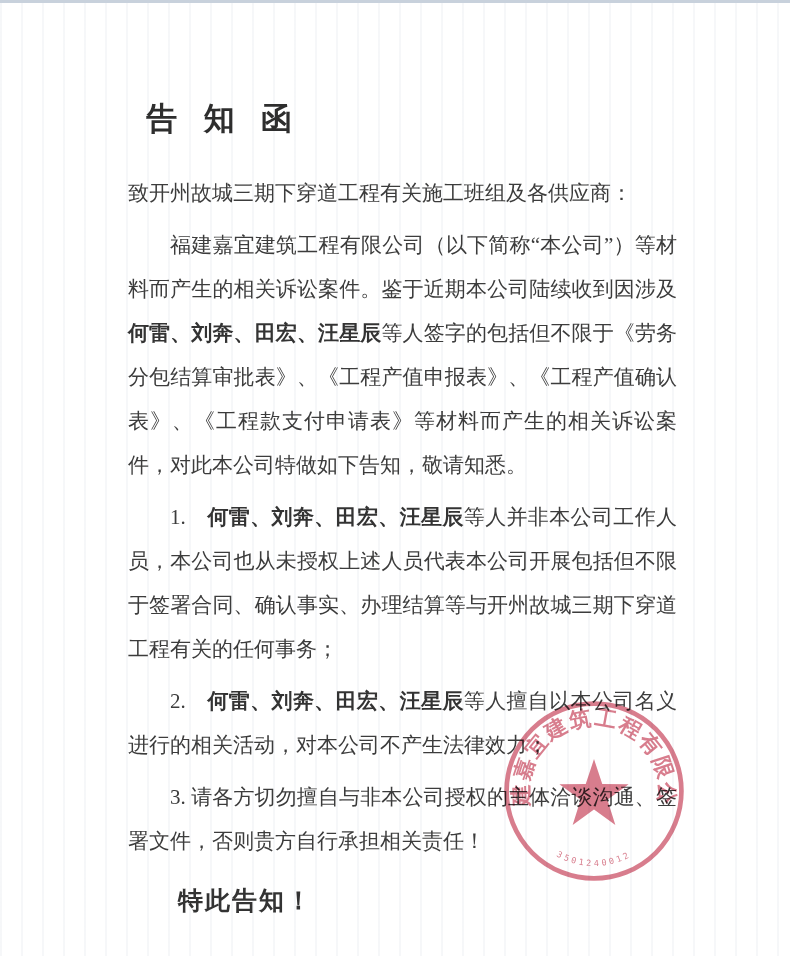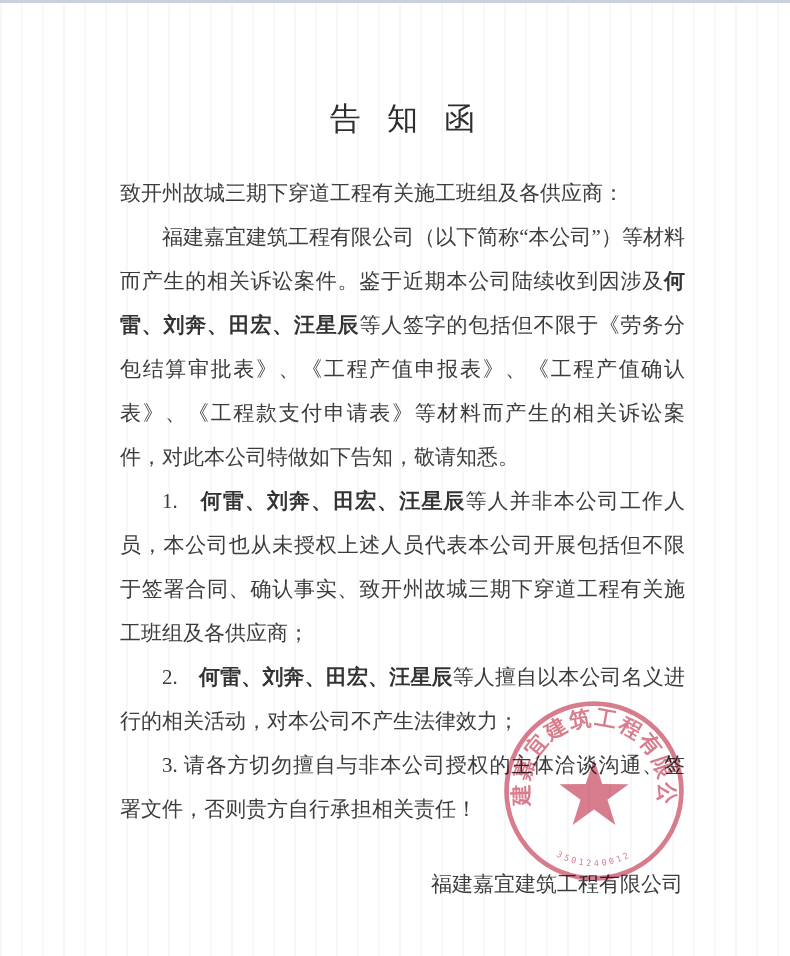--- a/index.html
+++ b/index.html
@@ -20,30 +20,30 @@
   }
   .top-edge {
     position:absolute; top:0; left:0; right:0; height:3px;
     background:#c8d1dc;
   }
   .page {
     position:absolute; left:120px; right:105px; top:0;
   }
   .title {
     margin:98px 0 0 0;
-    text-align:center;
+    text-align:left;
     font-size:31px;
-    font-weight:normal;
+    font-weight:bold;
     letter-spacing:0.85em;
     text-indent:0.85em;
     color:#2e2e2e;
   }
   .doc-body { margin-top:31px; }
   .para {
-    margin:0;
+    margin:8px;
     font-size:21px;
     line-height:44px;
     text-align:justify;
     text-indent:2em;
     color:#3c3c3c;
   }
   .para.flush { text-indent:0; }
   .para .bold { font-weight:bold; color:#333333; }
   .para.closing {
     font-size:25px;
@@ -73,23 +73,24 @@
 <body>
 
 <div class="scan-bg"></div>
 <div class="top-edge"></div>
 
 <div class="page">
   <h1 class="title">告知函</h1>
   <div class="doc-body">
       <p class="para flush"><span>致开州故城三期下穿道工程有关施工班组及各供应商：</span></p>
       <p class="para"><span>福建嘉宜建筑工程有限公司（以下简称“本公司”）等材料而产生的相关诉讼案件。鉴于近期本公司陆续收到因涉及</span><span class="bold">何雷、刘奔、田宏、汪星辰</span><span>等人签字的包括但不限于《劳务分包结算审批表》、《工程产值申报表》、《工程产值确认表》、《工程款支付申请表》等材料而产生的相关诉讼案件，对此本公司特做如下告知，敬请知悉。</span></p>
-      <p class="para"><span>1.　</span><span class="bold">何雷、刘奔、田宏、汪星辰</span><span>等人并非本公司工作人员，本公司也从未授权上述人员代表本公司开展包括但不限于签署合同、确认事实、致开州故城三期下穿道工程有关施工班组及各供应商；</span></p>
+      <p class="para"><span>1.　</span><span class="bold">何雷、刘奔、田宏、汪星辰</span><span>等人并非本公司工作人员，本公司也从未授权上述人员代表本公司开展包括但不限于签署合同、确认事实、办理结算等与开州故城三期下穿道工程有关的任何事务；</span></p>
       <p class="para"><span>2.　</span><span class="bold">何雷、刘奔、田宏、汪星辰</span><span>等人擅自以本公司名义进行的相关活动，对本公司不产生法律效力；</span></p>
       <p class="para"><span>3. 请各方切勿擅自与非本公司授权的主体洽谈沟通、签署文件，否则贵方自行承担相关责任！</span></p>
+      <p class="para closing"><span class="bold">特此告知！</span></p>
     </div>
   <div class="signature">
     <p class="company">福建嘉宜建筑工程有限公司</p>
 
   </div>
 </div>
 
 <svg class="seal" viewBox="0 0 200 200" aria-hidden="true">
   <defs>
     <path id="sealArcTop" d="M 34.2 123.9 A 70 70 0 1 1 165.8 123.9" fill="none"></path>

